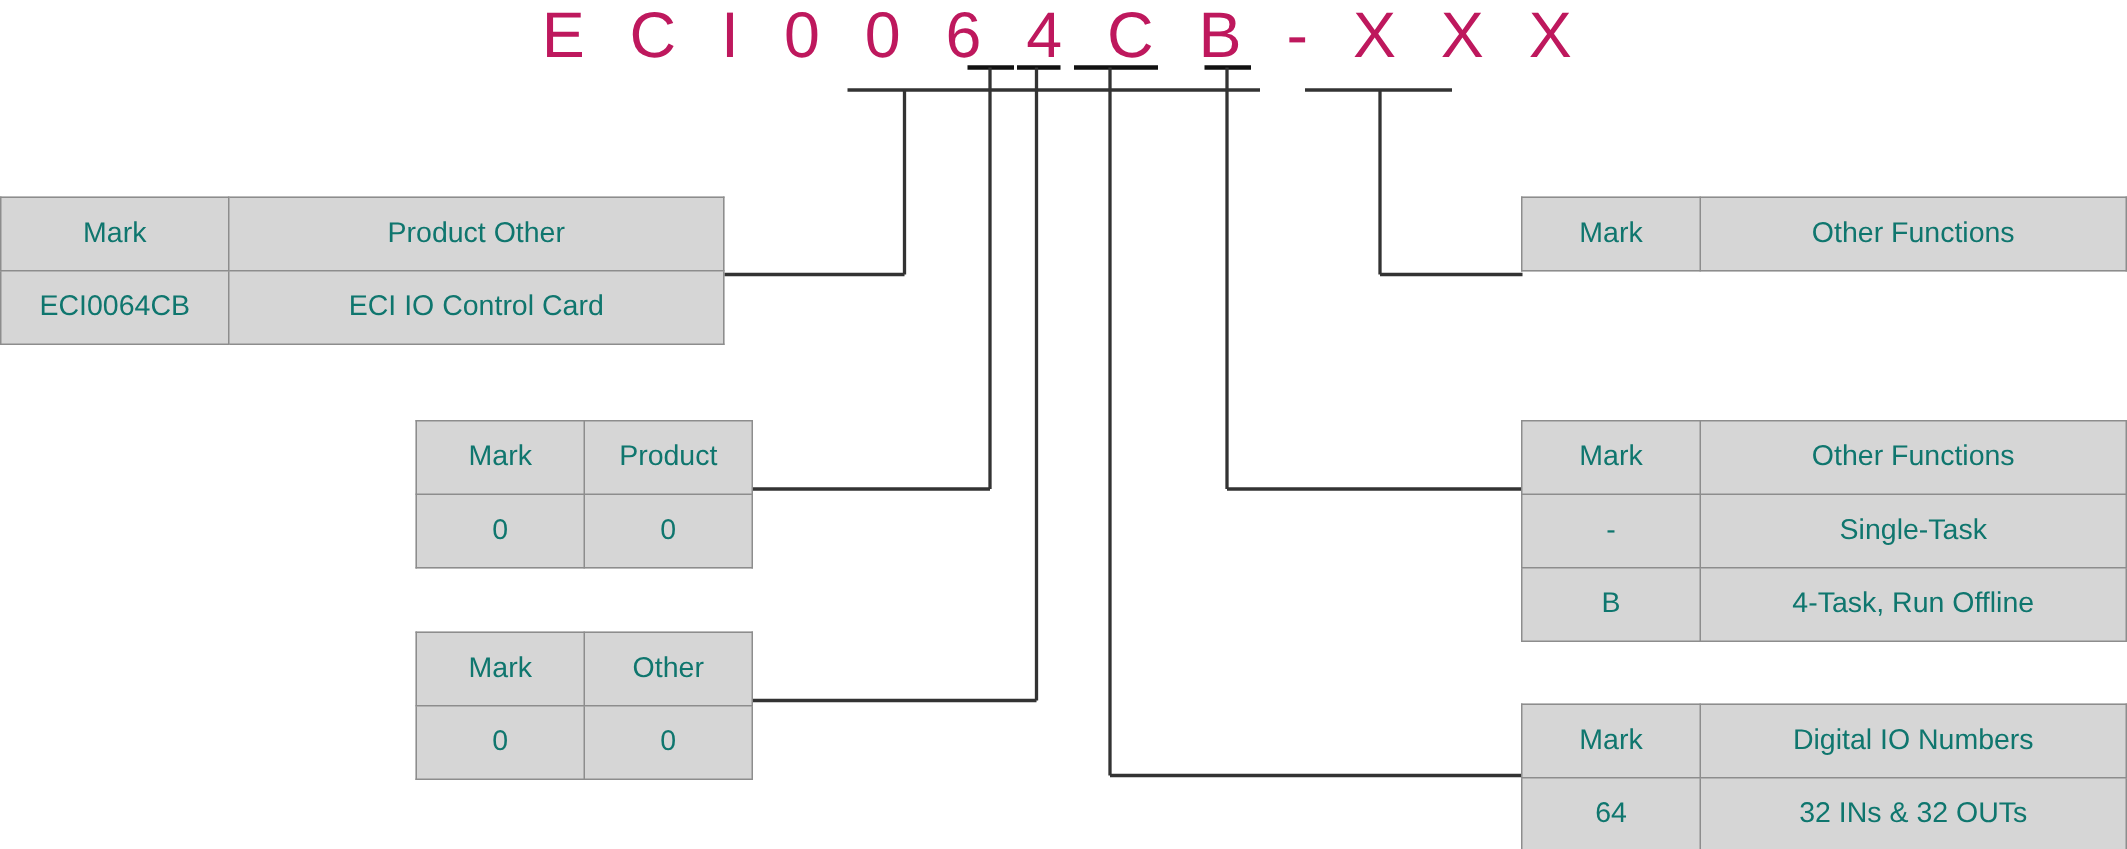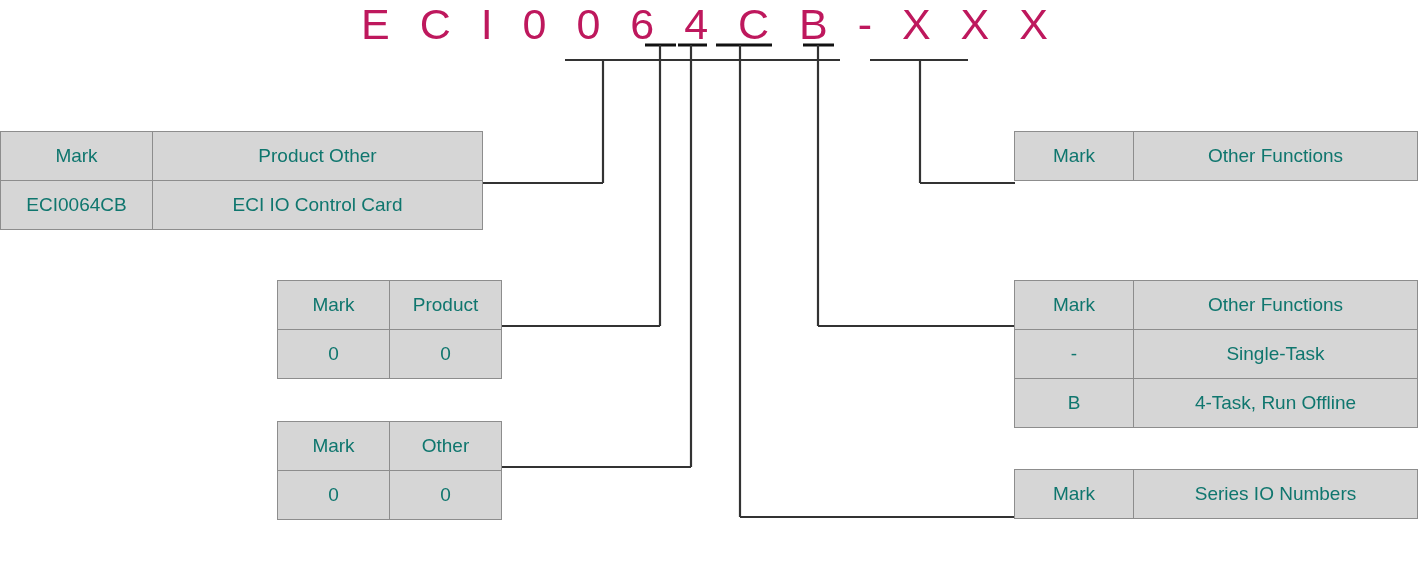--- a/index.html
+++ b/index.html
@@ -165,18 +165,22 @@
       <td class="mark-col">B</td>
       <td>4-Task, Run Offline</td>
     </tr>
   </tbody>
     </table>
 
   <table class="spec-table" style="left:1014px; top:469px; width:404px;">
     <tbody>
         <tr>
       <td class="mark-col">Mark</td>
-      <td>Series IO Numbers</td>
+      <td>Digital IO Numbers</td>
+    </tr>
+    <tr>
+      <td class="mark-col">64</td>
+      <td>32 INs &amp;  32 OUTs</td>
     </tr>
   </tbody>
     </table>
 
 </div>
 
 </body></html>

